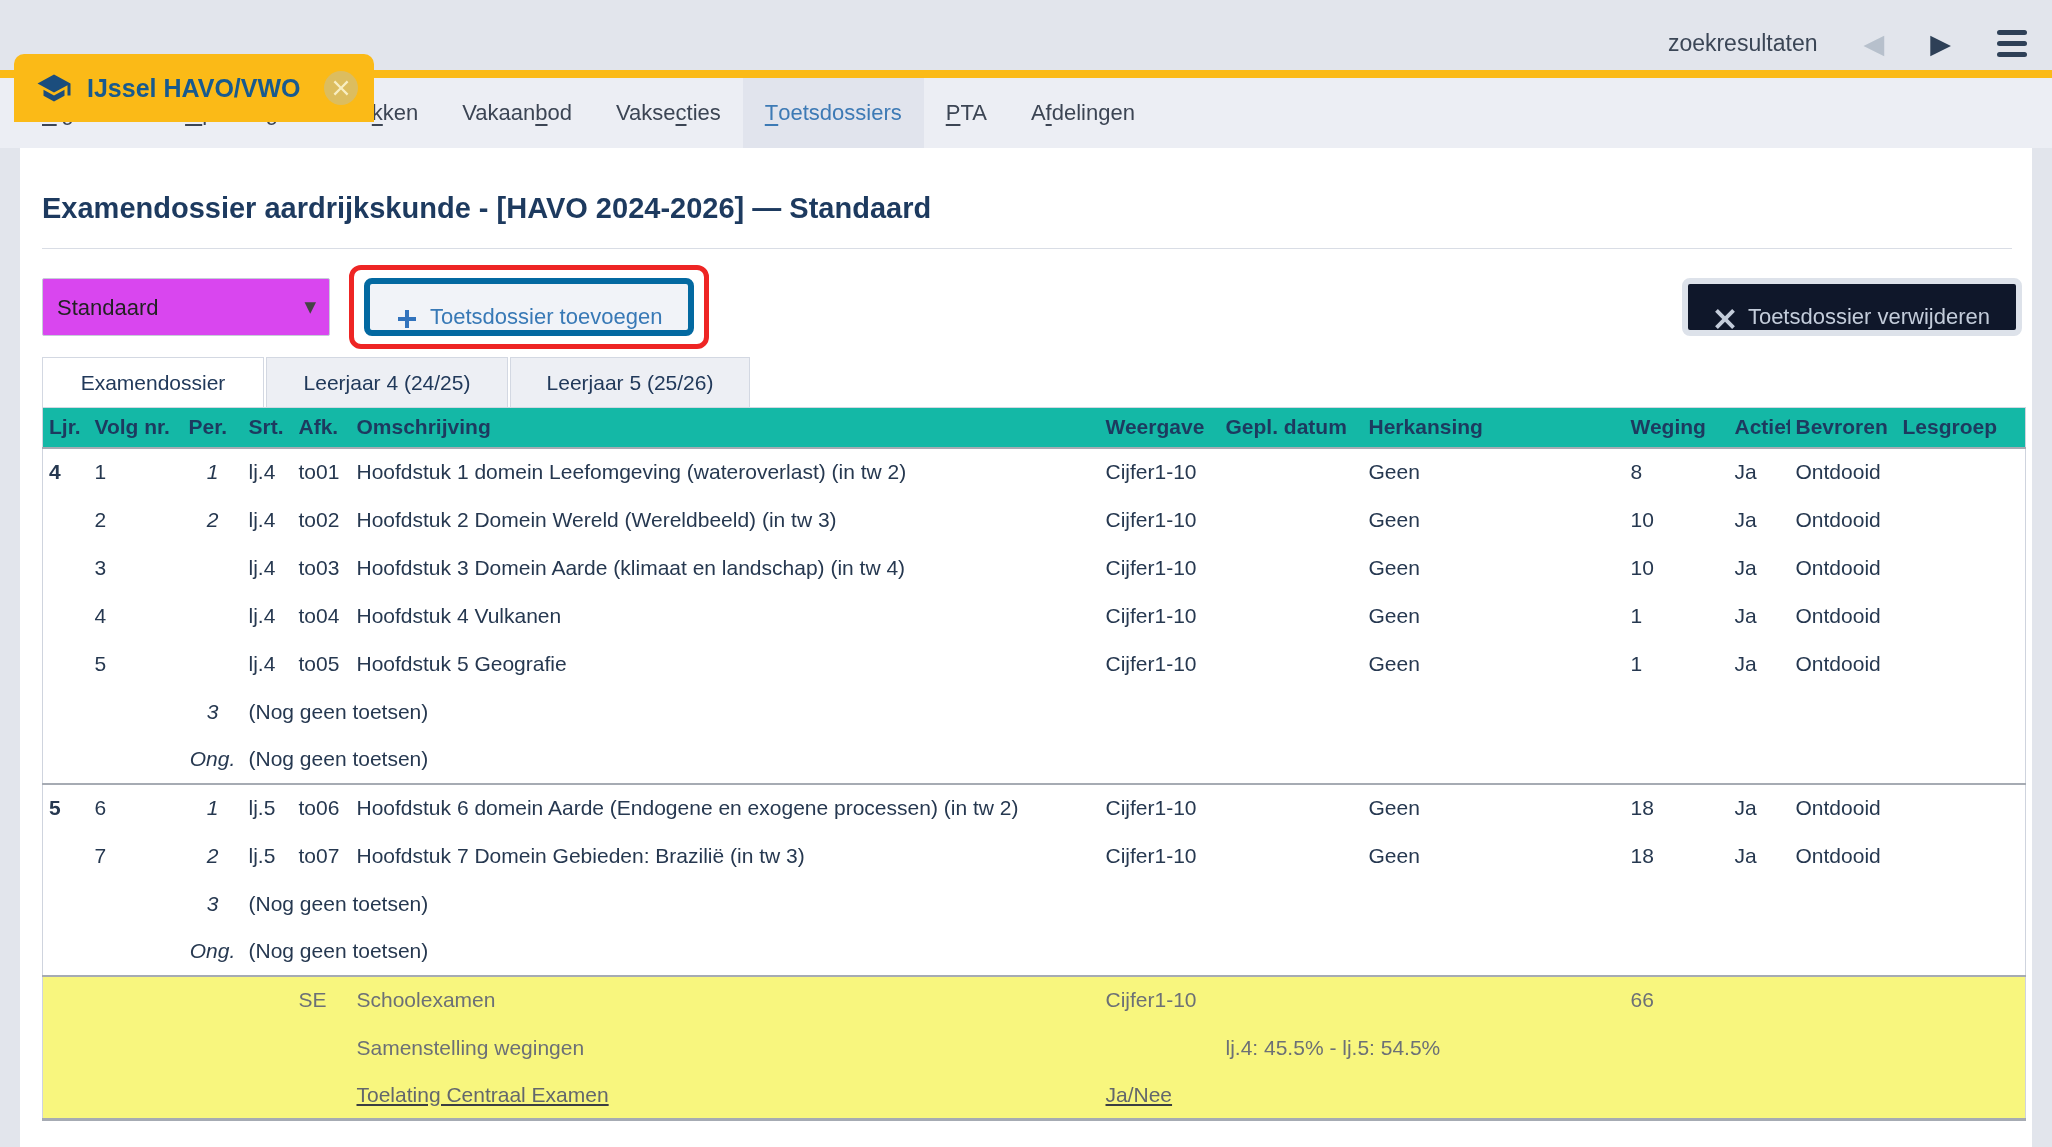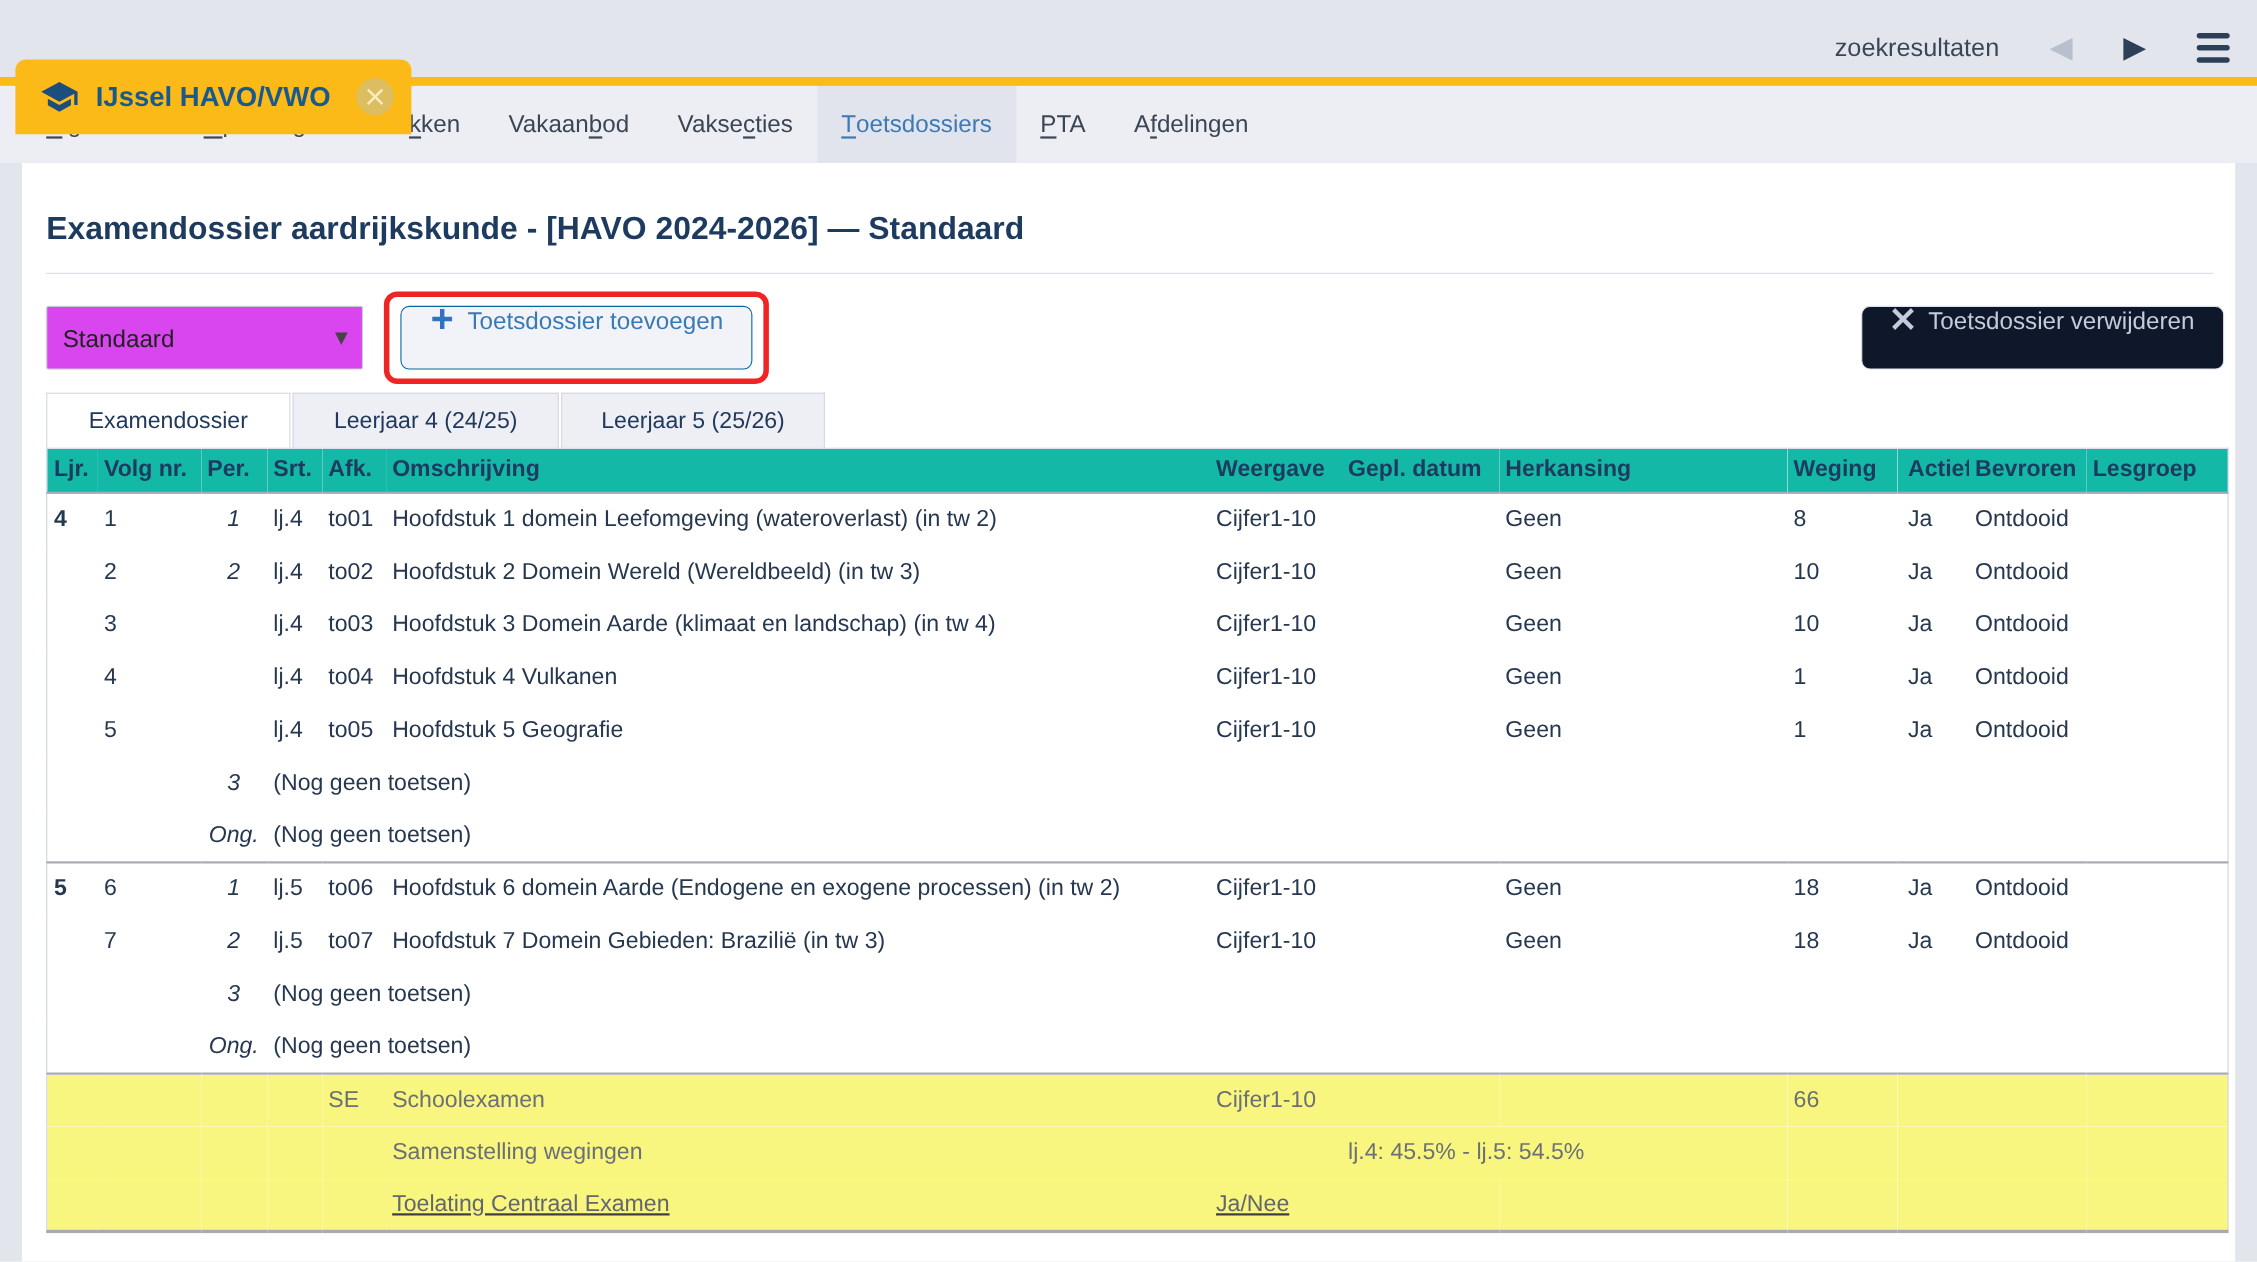--- a/index.html
+++ b/index.html
@@ -52,22 +52,22 @@
   .controls{position:absolute;top:130px;left:22px;right:10px;height:60px}
   .dossier-select-wrap{position:absolute;left:0;top:0;width:288px;height:58px}
   .dossier-select{
     width:100%;height:100%;appearance:none;-webkit-appearance:none;-moz-appearance:none;
     border:1px solid #c6ccd8;border-radius:2px;background:#d946ef;font-family:"Liberation Sans",sans-serif;
     font-size:22px;color:#222;padding:0 36px 0 14px;cursor:pointer;
   }
   .select-caret{position:absolute;right:14px;top:20px;font-size:15px;color:#444;pointer-events:none;font-family:"DejaVu Sans",sans-serif}
   .add-wrap{position:absolute;left:322px;top:0;height:58px}
   .btn{
-    height:58px;display:inline-flex;align-items:flex-start;gap:12px;padding:0 26px;
-    border:1px solid #0369a1;border-radius:8px;background:#f1f3f8;font-size:22px;cursor:pointer;
+    height:58px;display:inline-flex;align-items:flex-end;gap:12px;padding:0 26px;
+    border:6px solid #0369a1;border-radius:8px;background:#f1f3f8;font-size:22px;cursor:pointer;
     font-family:"Liberation Sans",sans-serif;white-space:nowrap;
   }
   .btn-add{color:var(--accent-blue)}
   .annotation-box{
     position:absolute;inset:-13px -15px;border:5px solid var(--annotation-red);
     border-radius:12px;pointer-events:none;
   }
   .btn-delete{position:absolute;right:0;top:0;background:#0f172a;border-color:#dde2ea;color:#c3ccda;cursor:default}
 
   

